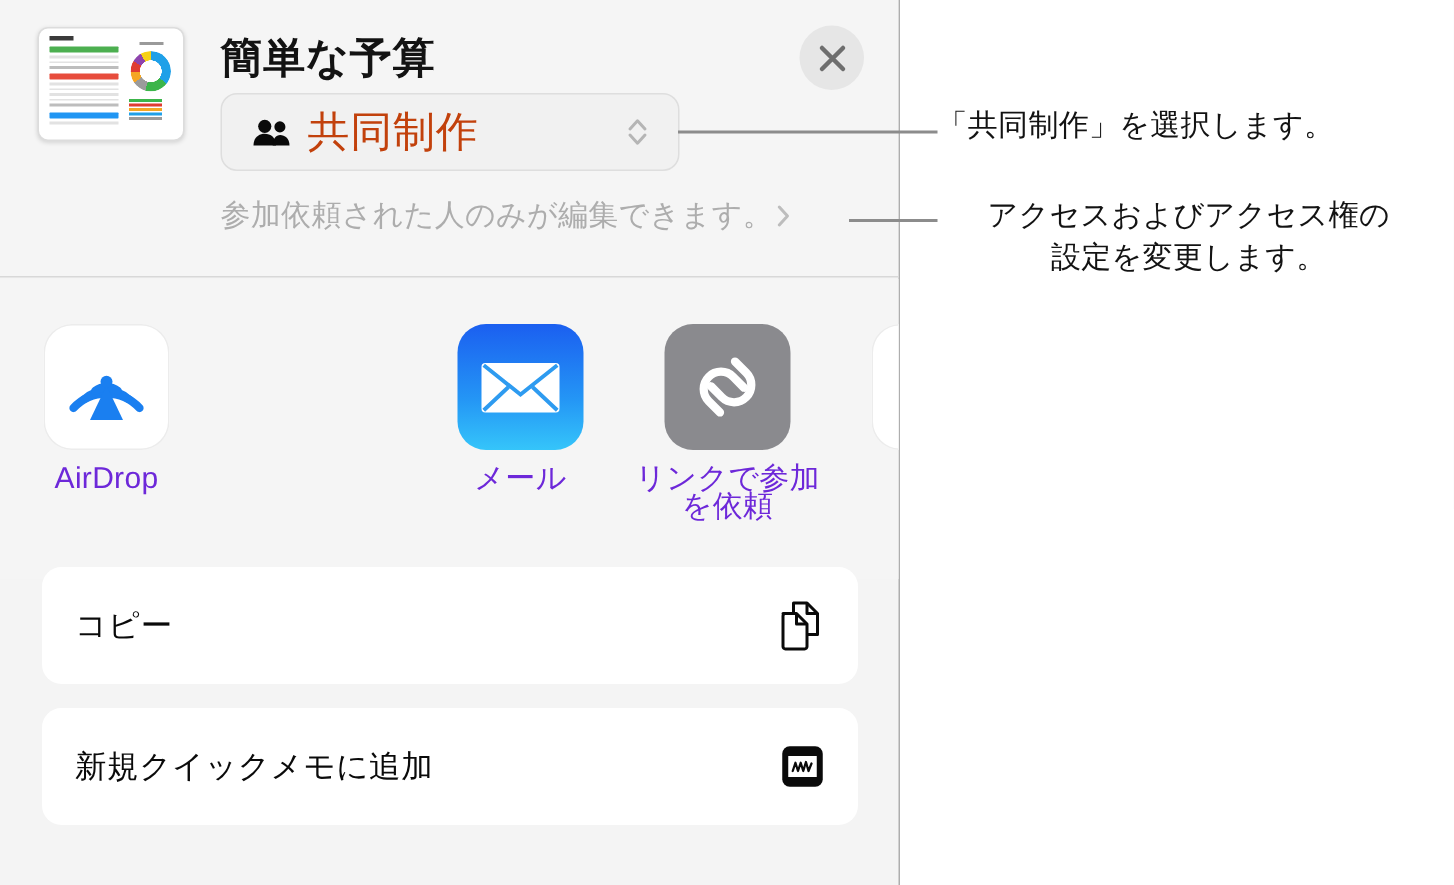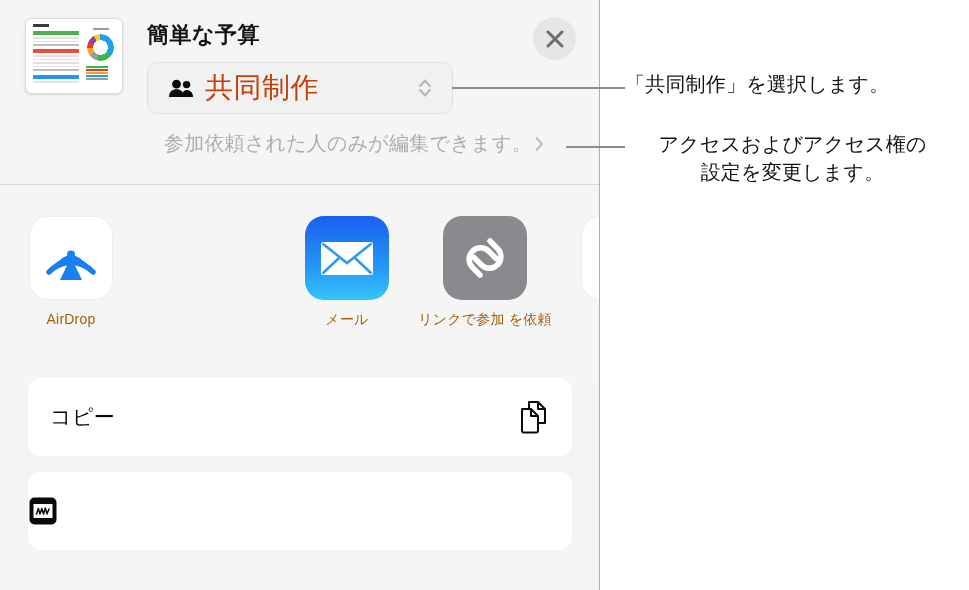--- a/index.html
+++ b/index.html
@@ -111,21 +111,21 @@
     content: "";
     position: absolute;
     left: -4px; top: -0.4px;
     width: 2.4px; height: 2.4px;
   }
 
   #doc-title {
     position: absolute;
     left: 147px;
     top: 20px;
-    font-size: 22px;
+    font-size: 28px;
     font-weight: bold;
     color: #131313;
     letter-spacing: .5px;
   }
 
   #close-button {
     position: absolute;
     right: 23px;
     top: 17px;
     width: 43px;
@@ -165,21 +165,21 @@
     flex: 1 1 auto;
   }
   #collab-select .chev-icon {
     margin-right: 19px;
     flex: 0 0 auto;
     display: block;
   }
 
   #permission-row {
     position: absolute;
-    left: 164px;
+    left: 147px;
     top: 130px;
     display: flex;
     align-items: center;
     cursor: pointer;
   }
   #permission-row .perm-text {
     font-size: 20px;
     color: #adadad;
     letter-spacing: .2px;
   }
@@ -205,22 +205,22 @@
   .app-glyph {
     width: 84px;
     height: 84px;
     margin: 0 auto;
     border-radius: 19px;
     position: relative;
     overflow: hidden;
   }
   .app-label {
     margin-top: 10px;
-    font-size: 14px;
-    color: #a16207;
+    font-size: 20px;
+    color: #6d28d9;
     line-height: 19px;
     letter-spacing: .2px;
   }
 
   .icon-airdrop { background: #ffffff; box-shadow: 0 0 0 1px #ececec inset; }
   .icon-messages { background: linear-gradient(180deg,#5ff06e 0%,#22bd32 55%,#0cab22 100%); }
   .icon-mail { background: linear-gradient(180deg,#1b5ff0 0%,#2496f5 60%,#35c5fa 100%); }
   .icon-link { background: #8a8a8e; }
   .icon-reminders { background: #ffffff; box-shadow: 0 0 0 1px #ececec inset; }
 
@@ -387,20 +387,21 @@
       <span class="action-label">コピー</span>
       <svg class="action-icon" width="32" height="34" viewBox="0 0 32 34">
         <path d="M11 2 h9 l7 7 v14 h-16 z" fill="#ffffff" stroke="#0a0a0a" stroke-width="2" stroke-linejoin="round"></path>
         <path d="M20 2 v7 h7" fill="none" stroke="#0a0a0a" stroke-width="2" stroke-linejoin="round"></path>
         <path d="M4 9 h9 l7 7 v15 a1.6 1.6 0 0 1 -1.6 1.6 h-12.8 a1.6 1.6 0 0 1 -1.6 -1.6 v-20.4 a1.6 1.6 0 0 1 1.6 -1.6 z" fill="#ffffff" stroke="#0a0a0a" stroke-width="2" stroke-linejoin="round"></path>
         <path d="M13 9 v7 h7" fill="none" stroke="#0a0a0a" stroke-width="2" stroke-linejoin="round"></path>
       </svg>
     </div>
 
     <div class="action-card">
+      <span class="action-label">新規クイックメモに追加</span>
       <svg class="action-icon" width="30" height="30" viewBox="0 0 30 30">
         <rect x="1.5" y="1.5" width="27" height="27" rx="5" fill="#0a0a0a"></rect>
         <rect x="5.5" y="8" width="19" height="14" fill="#ffffff"></rect>
         <path d="M8.5 18 L10.3 12.5 L12 18 L13.8 12.5 L15.5 18 L17.3 12 L19 18 L21 13" fill="none" stroke="#0a0a0a" stroke-width="1.5" stroke-linecap="round" stroke-linejoin="round"></path>
       </svg>
     </div>
   </div>
 </div>
 
 <div class="leader" style="left:452px; top:87px; width:173px;"></div>

